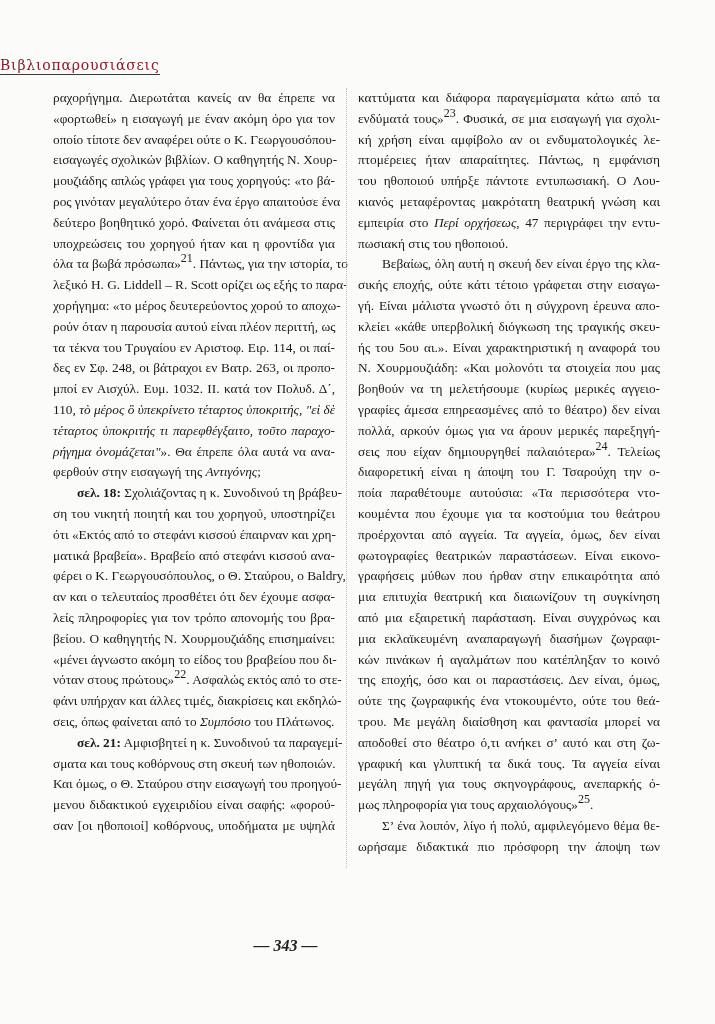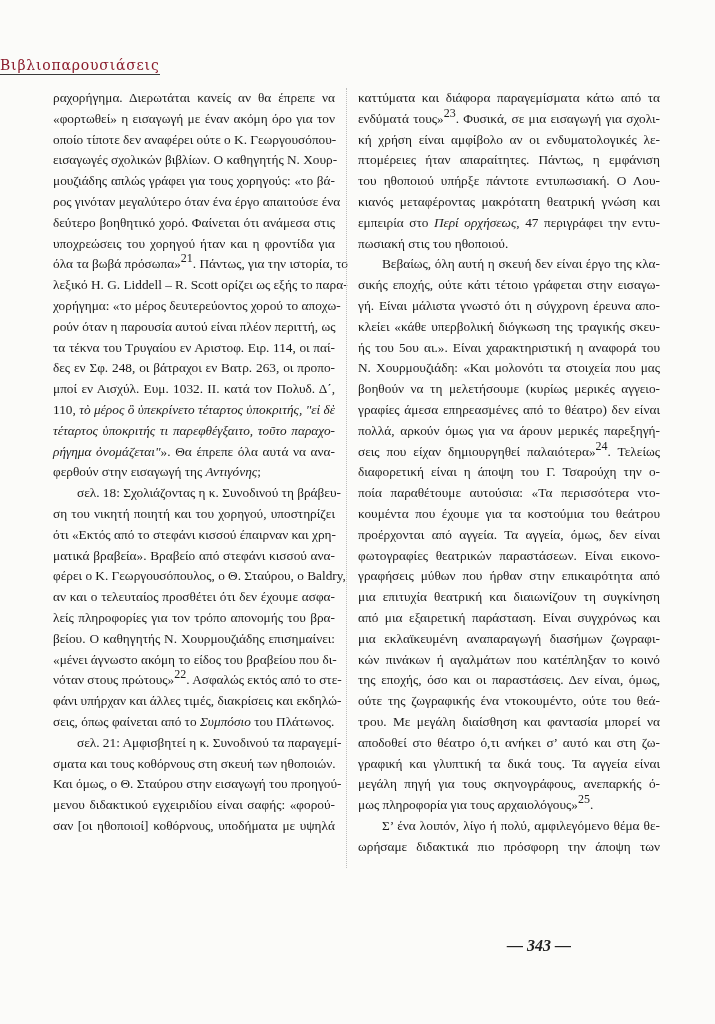--- a/index.html
+++ b/index.html
@@ -19,25 +19,25 @@
   }
   .col.left { left: 53px; width: 282px; }
   .col.right { left: 358px; width: 302px; }
   .divider {
     position: absolute; top: 88px; left: 346px; height: 780px; width: 0;
     border-left: 1px dotted #bdbdbd;
   }
   .line { display: block; white-space: nowrap; text-align-last: justify; text-align: justify; }
   .line.last { text-align-last: left; }
   .indent { padding-left: 24px; }
-  b { font-weight: normal; }
+  b { font-weight: bold; }
   i { font-style: italic; }
   sup { font-size: 12px; line-height: 0; vertical-align: 6px; }
   .folio {
-    position: absolute; top: 937px; left: 0; width: 571px; text-align: right;
+    position: absolute; top: 937px; left: 0; width: 571px; text-align: center;
     font-size: 16px; font-style: italic; font-weight: bold; color: #222;
   }
 </style>
 </head>
 <body>
 
 <div class="header">
   <span>Βιβλιοπαρουσιάσεις</span>
 </div>
 

